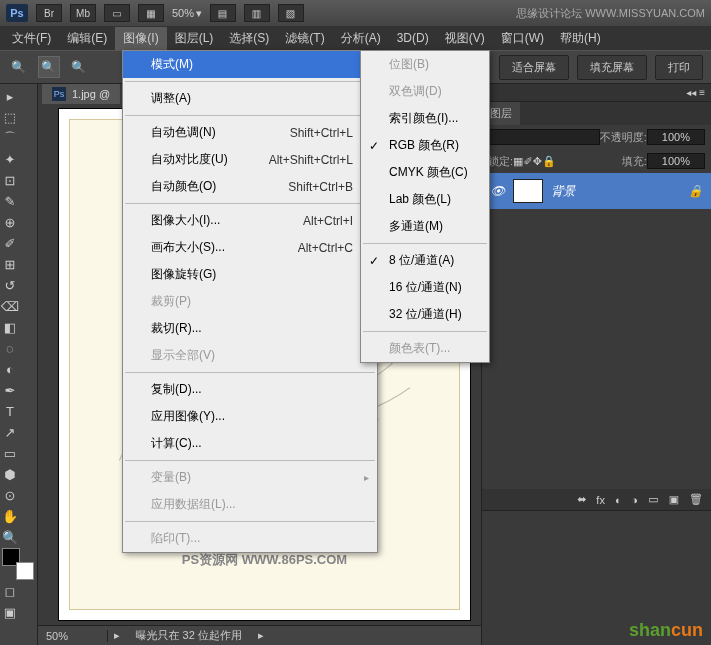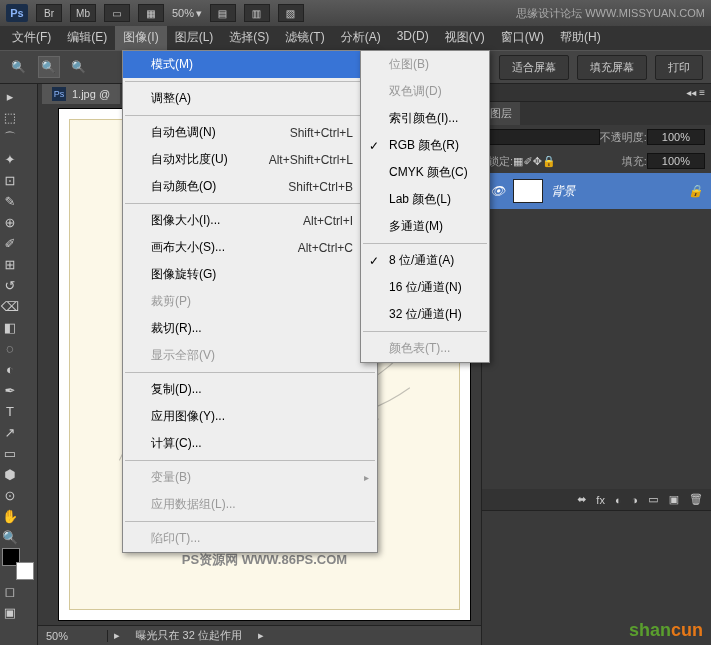--- a/index.html
+++ b/index.html
@@ -2,21 +2,21 @@
 <html><head>
 <meta charset="utf-8">
 <style>
 * { margin:0; padding:0; box-sizing:border-box; font-family:"Microsoft YaHei","SimSun",sans-serif; }
 body { background:#4a4a4a; width:711px; height:645px; overflow:hidden; font-size:12px; color:#ccc; position:relative; }
 .titlebar { height:26px; background:linear-gradient(#5a5a5a,#444); display:flex; align-items:center; padding:0 6px; gap:8px; }
 .ps-logo { width:22px; height:18px; background:#1a2e4a; color:#8ab4f8; display:flex; align-items:center; justify-content:center; font-weight:bold; font-size:11px; border-radius:2px; }
 .tb-icon { width:26px; height:18px; background:#333; border:1px solid #222; display:flex; align-items:center; justify-content:center; font-size:10px; }
 .zoom-sel { background:transparent; color:#ccc; border:none; font-size:11px; display:flex; align-items:center; gap:2px; }
 .title-right { margin-left:auto; font-size:11px; color:#aaa; }
-.menubar { height:24px; background:#333; display:flex; padding:0 4px; }
+.menubar { height:24px; background:#333; display:flex; align-items:center; padding:0 4px; }
 .menu-item { padding:3px 8px; color:#ccc; cursor:pointer; }
 .menu-item.active { background:#5a5a5a; }
 .optbar { height:34px; background:#444; border-top:1px solid #555; border-bottom:1px solid #222; display:flex; align-items:center; padding:0 8px; gap:8px; }
 .opt-btn { padding:4px 12px; background:#3a3a3a; border:1px solid #222; color:#ccc; border-radius:2px; font-size:11px; }
 .opt-icon { width:22px; height:22px; display:flex; align-items:center; justify-content:center; }
 .workspace { display:flex; height:calc(645px - 26px - 24px - 34px); }
 .toolbox { width:38px; background:#444; border-right:1px solid #222; display:flex; flex-direction:column; flex-wrap:wrap; padding:2px; gap:1px; }
 .tool { width:16px; height:20px; display:flex; align-items:center; justify-content:center; color:#ccc; font-size:13px; cursor:pointer; }
 .canvas-area { flex:1; background:#3a3a3a; position:relative; overflow:hidden; }
 .doc-tab { position:absolute; top:0; left:4px; background:#555; padding:3px 10px; font-size:11px; color:#ddd; display:flex; align-items:center; gap:6px; }

